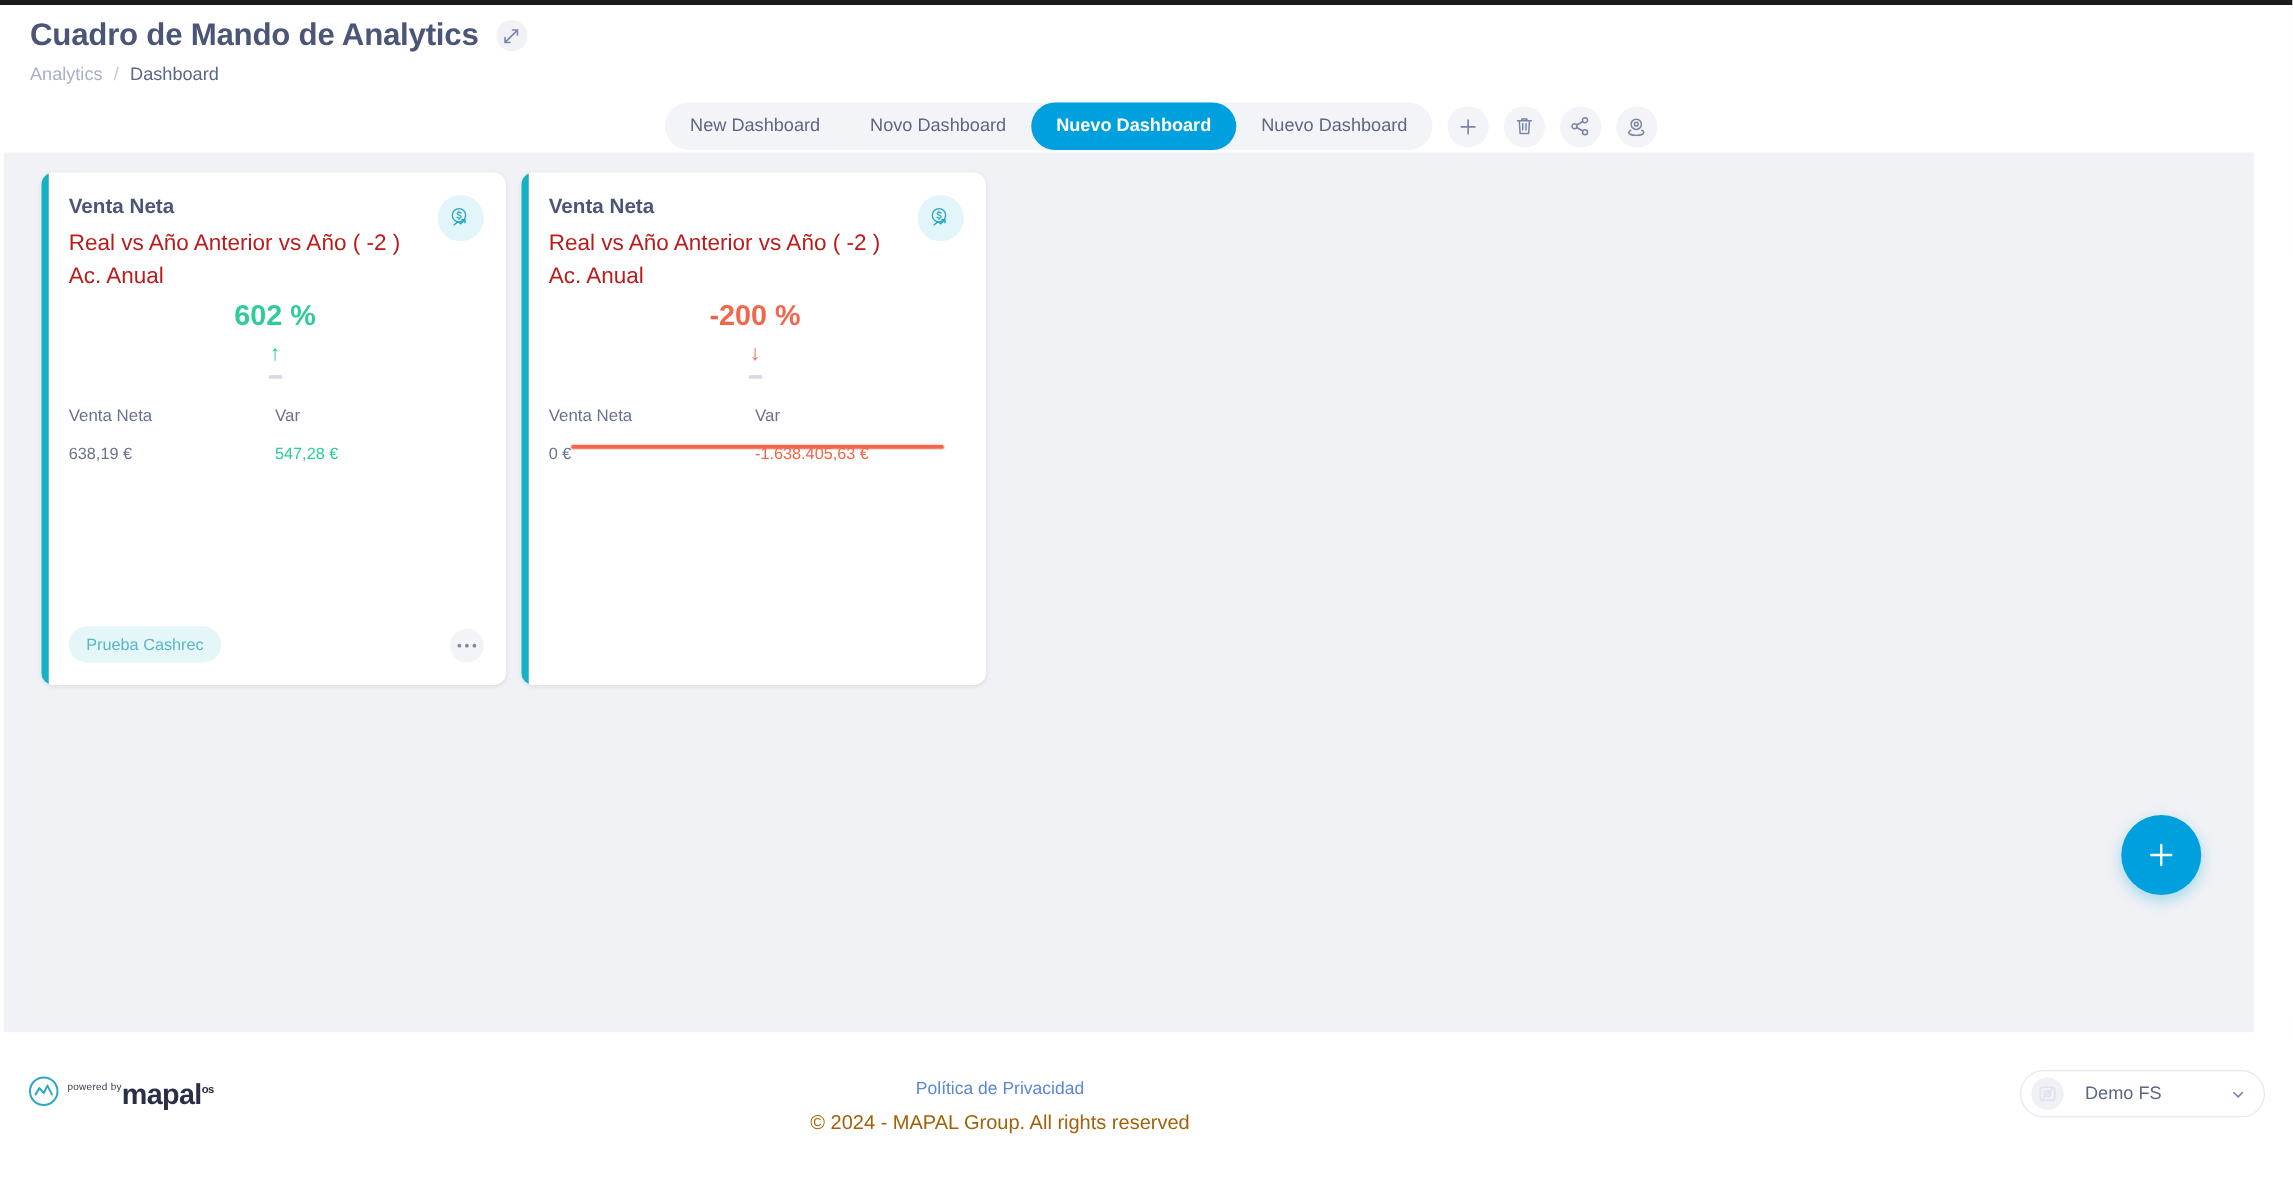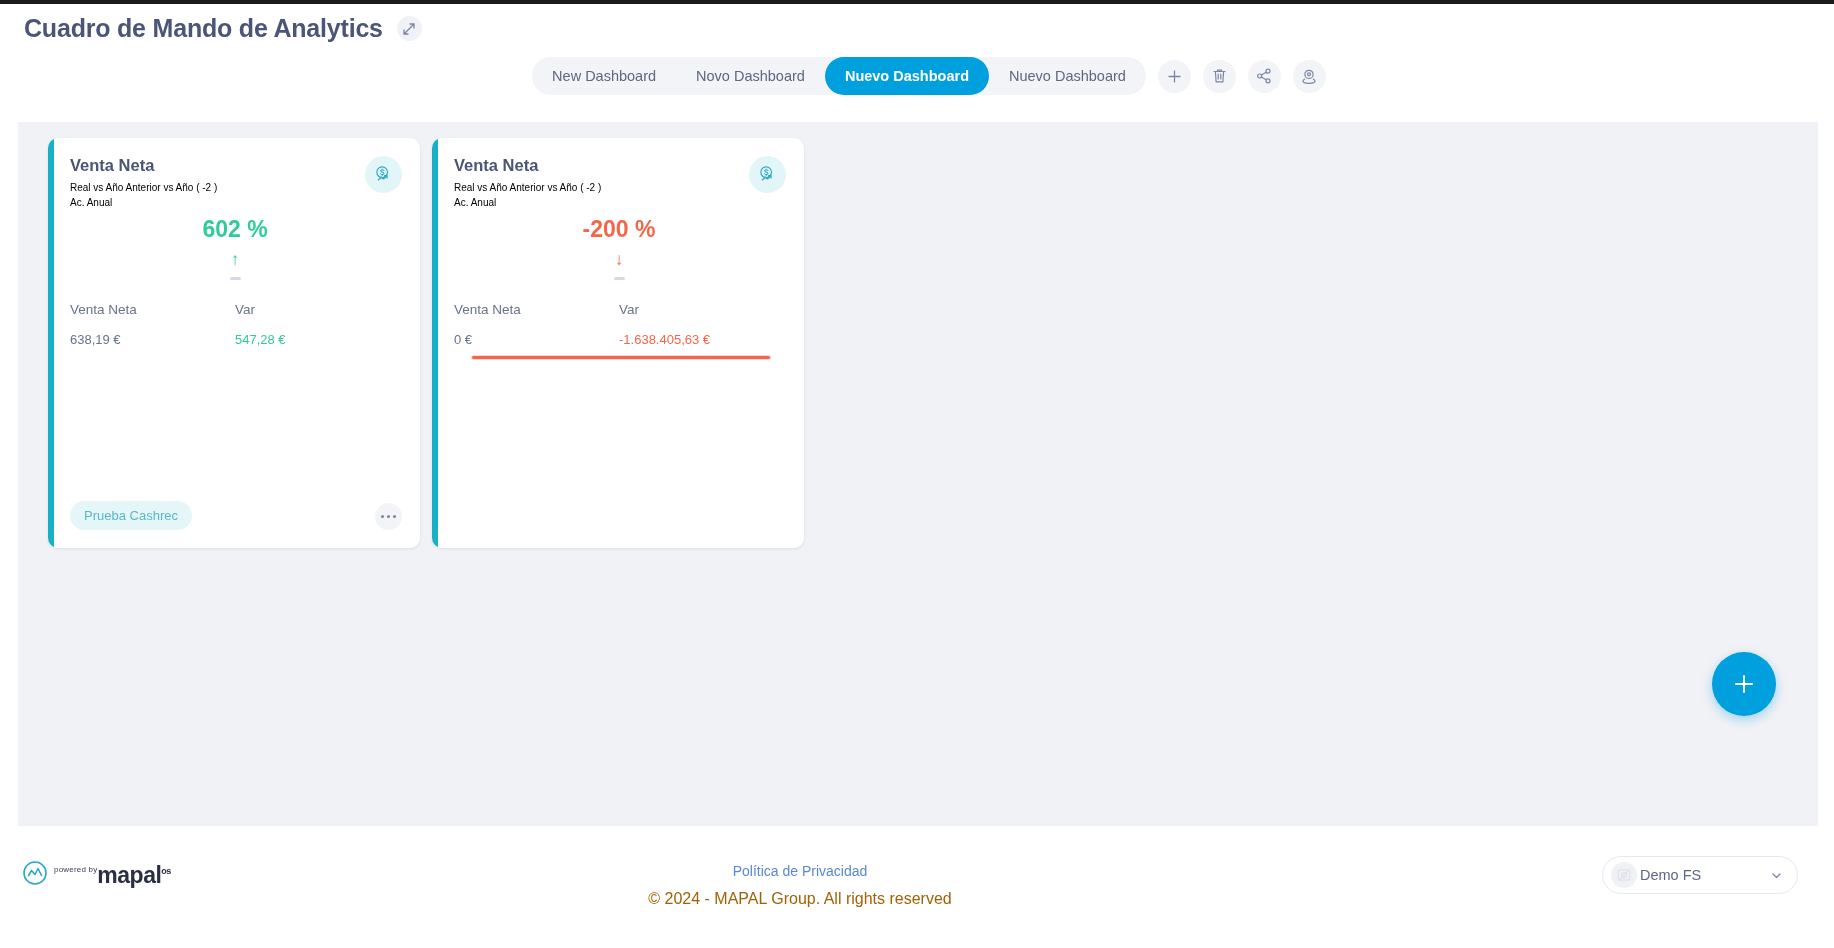--- a/index.html
+++ b/index.html
@@ -45,35 +45,35 @@
   }
   .tab.active { background: #00a0df; color: #ffffff; font-weight: bold; }
   .iconbtn {
     width: 33px; height: 33px; border-radius: 50%; background: #f3f4f7;
     display: flex; align-items: center; justify-content: center;
     cursor: pointer; border: none; margin-left: 2px;
   }
 
   
   .content {
-    position: absolute; top: 122px; left: 18px; width: 1800px; height: 704px;
+    position: absolute; top: 122px; left: 3px; width: 1800px; height: 704px;
     background: #f1f2f5; padding: 16px 0 0 30px;
   }
   .cards { display: flex; gap: 12px; }
 
   .card {
     width: 372px; height: 410px; background: #ffffff;
     border-radius: 10px; position: relative; overflow: hidden;
     box-shadow: 0 1px 3px rgba(60,70,100,0.10);
     display: flex; flex-direction: column;
   }
   .accent { position: absolute; left: 0; top: 0; bottom: 0; width: 6px; background: #16b1c4; }
   .card-body { padding: 18px 20px 0 22px; flex: 1; position: relative; }
   .card-title { font-size: 16.5px; font-weight: bold; color: #4a5578; }
-  .card-sub { font-size: 10px; color: #000000; margin-top: 6px; line-height: 1.45; }
+  .card-sub { font-size: 18px; color: #b91c1c; margin-top: 6px; line-height: 1.45; }
   .pct-row { display: flex; align-items: center; gap: 7px; margin-top: 6px; flex-direction: column; }
   .pct { font-size: 23px; font-weight: bold; }
   .pct.up { color: #2ecc9b; }
   .pct.down { color: #f4664a; }
   .arrow { font-size: 17px; }
   .arrow.up { color: #2ecc9b; }
   .arrow.down { color: #f4664a; }
   .dash { width: 11px; height: 3px; background: #d6dae4; border-radius: 2px; }
 
   .metrics { display: flex; margin-top: 22px; }
@@ -126,41 +126,46 @@
   .mapal { font-size: 23px; color: #2b2f45; font-weight: bold; letter-spacing: -.5px; line-height: .9; }
   .mapal sup { font-size: 9px; font-weight: bold; }
 
   .footcenter {
     position: absolute; left: 0; width: 1600px; top: 36px; text-align: center;
   }
   .privacy { font-size: 14px; color: #5a86d8; cursor: pointer; text-decoration: none; }
   .copyright { font-size: 16px; color: #a16207; margin-top: 10px; }
 
   .orgsel {
-    position: absolute; right: 36px; top: 30px;
+    position: absolute; right: 22px; top: 30px;
     width: 196px; height: 38px; border: 1px solid #e6e8ef; border-radius: 20px;
-    display: flex; align-items: center; padding: 0 14px 0 8px; gap: 3px;
+    display: flex; align-items: center; padding: 0 14px 0 8px; gap: 17px;
     cursor: pointer; background: #fff;
   }
   .orgavatar { width: 26px; height: 26px; border-radius: 50%; background: #f0f1f5; display: flex; align-items: center; justify-content: center; }
   .orgname { flex: 1; font-size: 14.5px; color: #5c6784; }
 </style>
 </head>
 <body>
 
 <div class="topstrip"></div>
 
 <div class="header">
   <div class="title-row">
     <div class="page-title">Cuadro de Mando de Analytics</div>
     <button class="expand-btn">
       <svg width="12" height="12" viewBox="0 0 12 12">
         <path d="M7 1h4v4M11 1L1 11M5 11H1V7" fill="none" stroke="#7b85a8" stroke-width="1.3" stroke-linecap="round"></path>
       </svg>
     </button>
+  </div>
+  <div class="breadcrumb">
+    <span class="bc-parent">Analytics</span>
+    <span class="bc-sep">/</span>
+    <span class="bc-current">Dashboard</span>
   </div>
 
   <div class="tabbar">
     <div class="tabs-pill">
       <button class="tab">New Dashboard</button>
       <button class="tab">Novo Dashboard</button>
       <button class="tab active">Nuevo Dashboard</button>
       <button class="tab">Nuevo Dashboard</button>
     </div>
     <button class="iconbtn">

